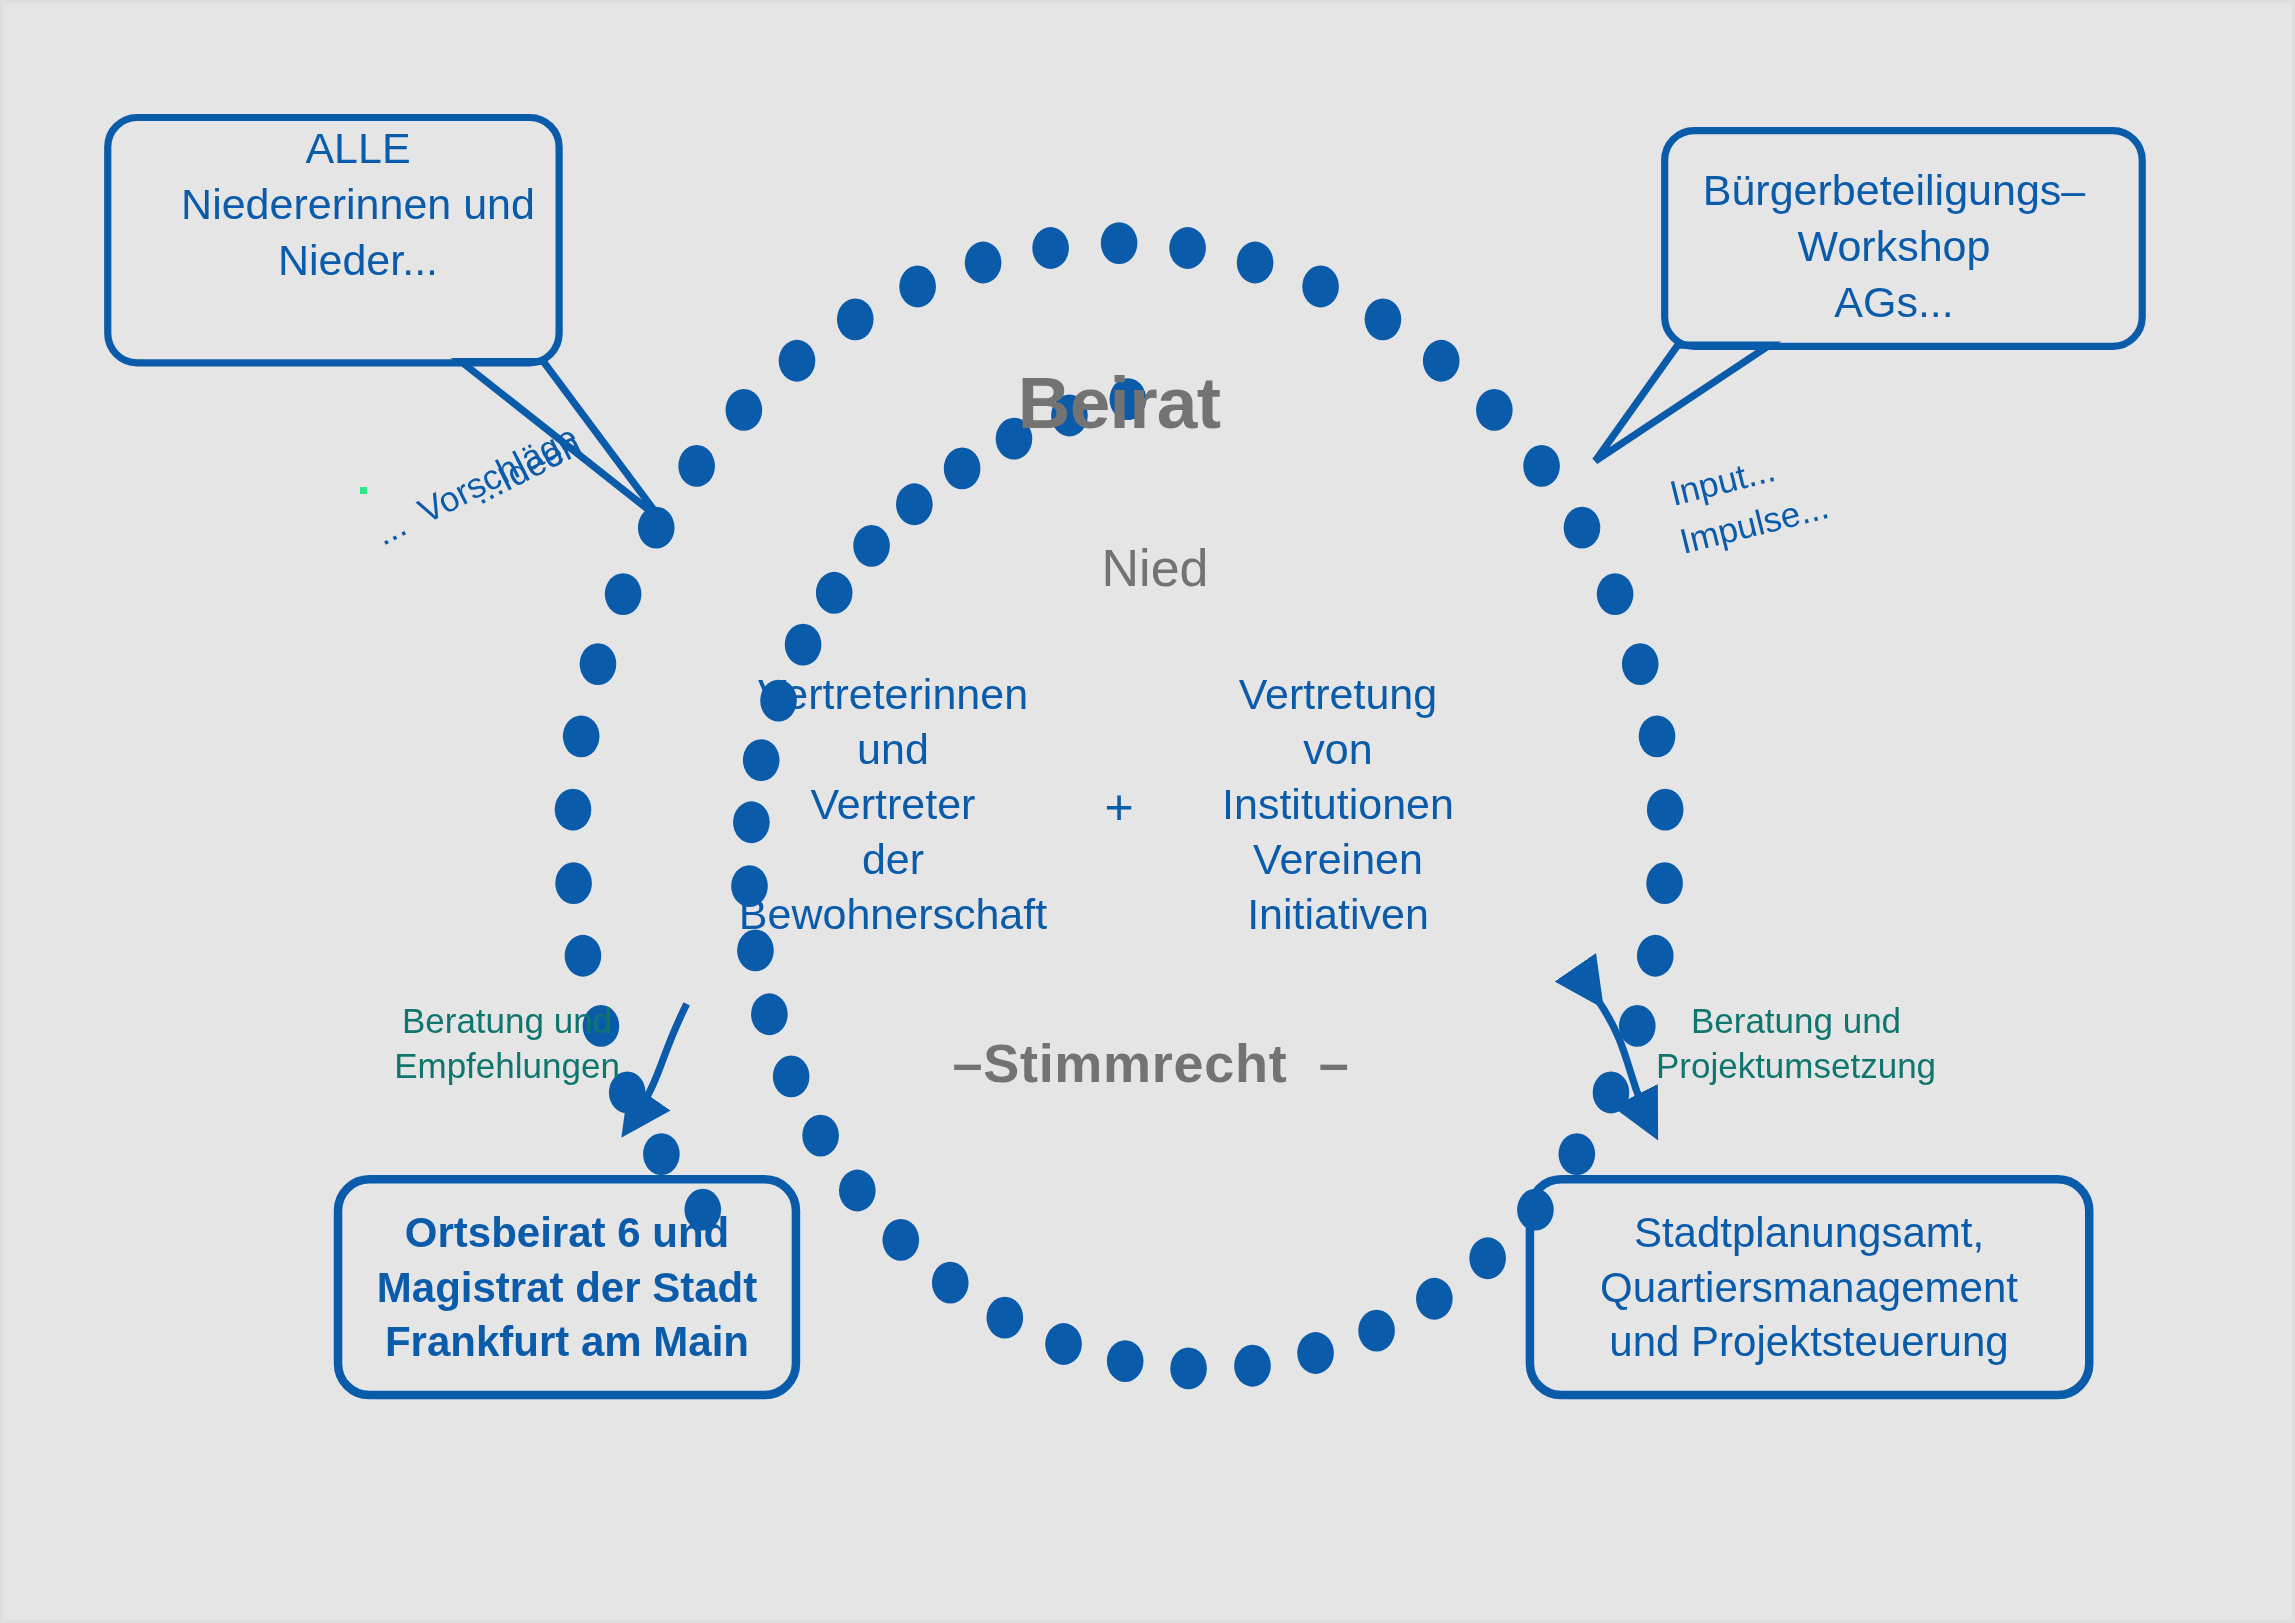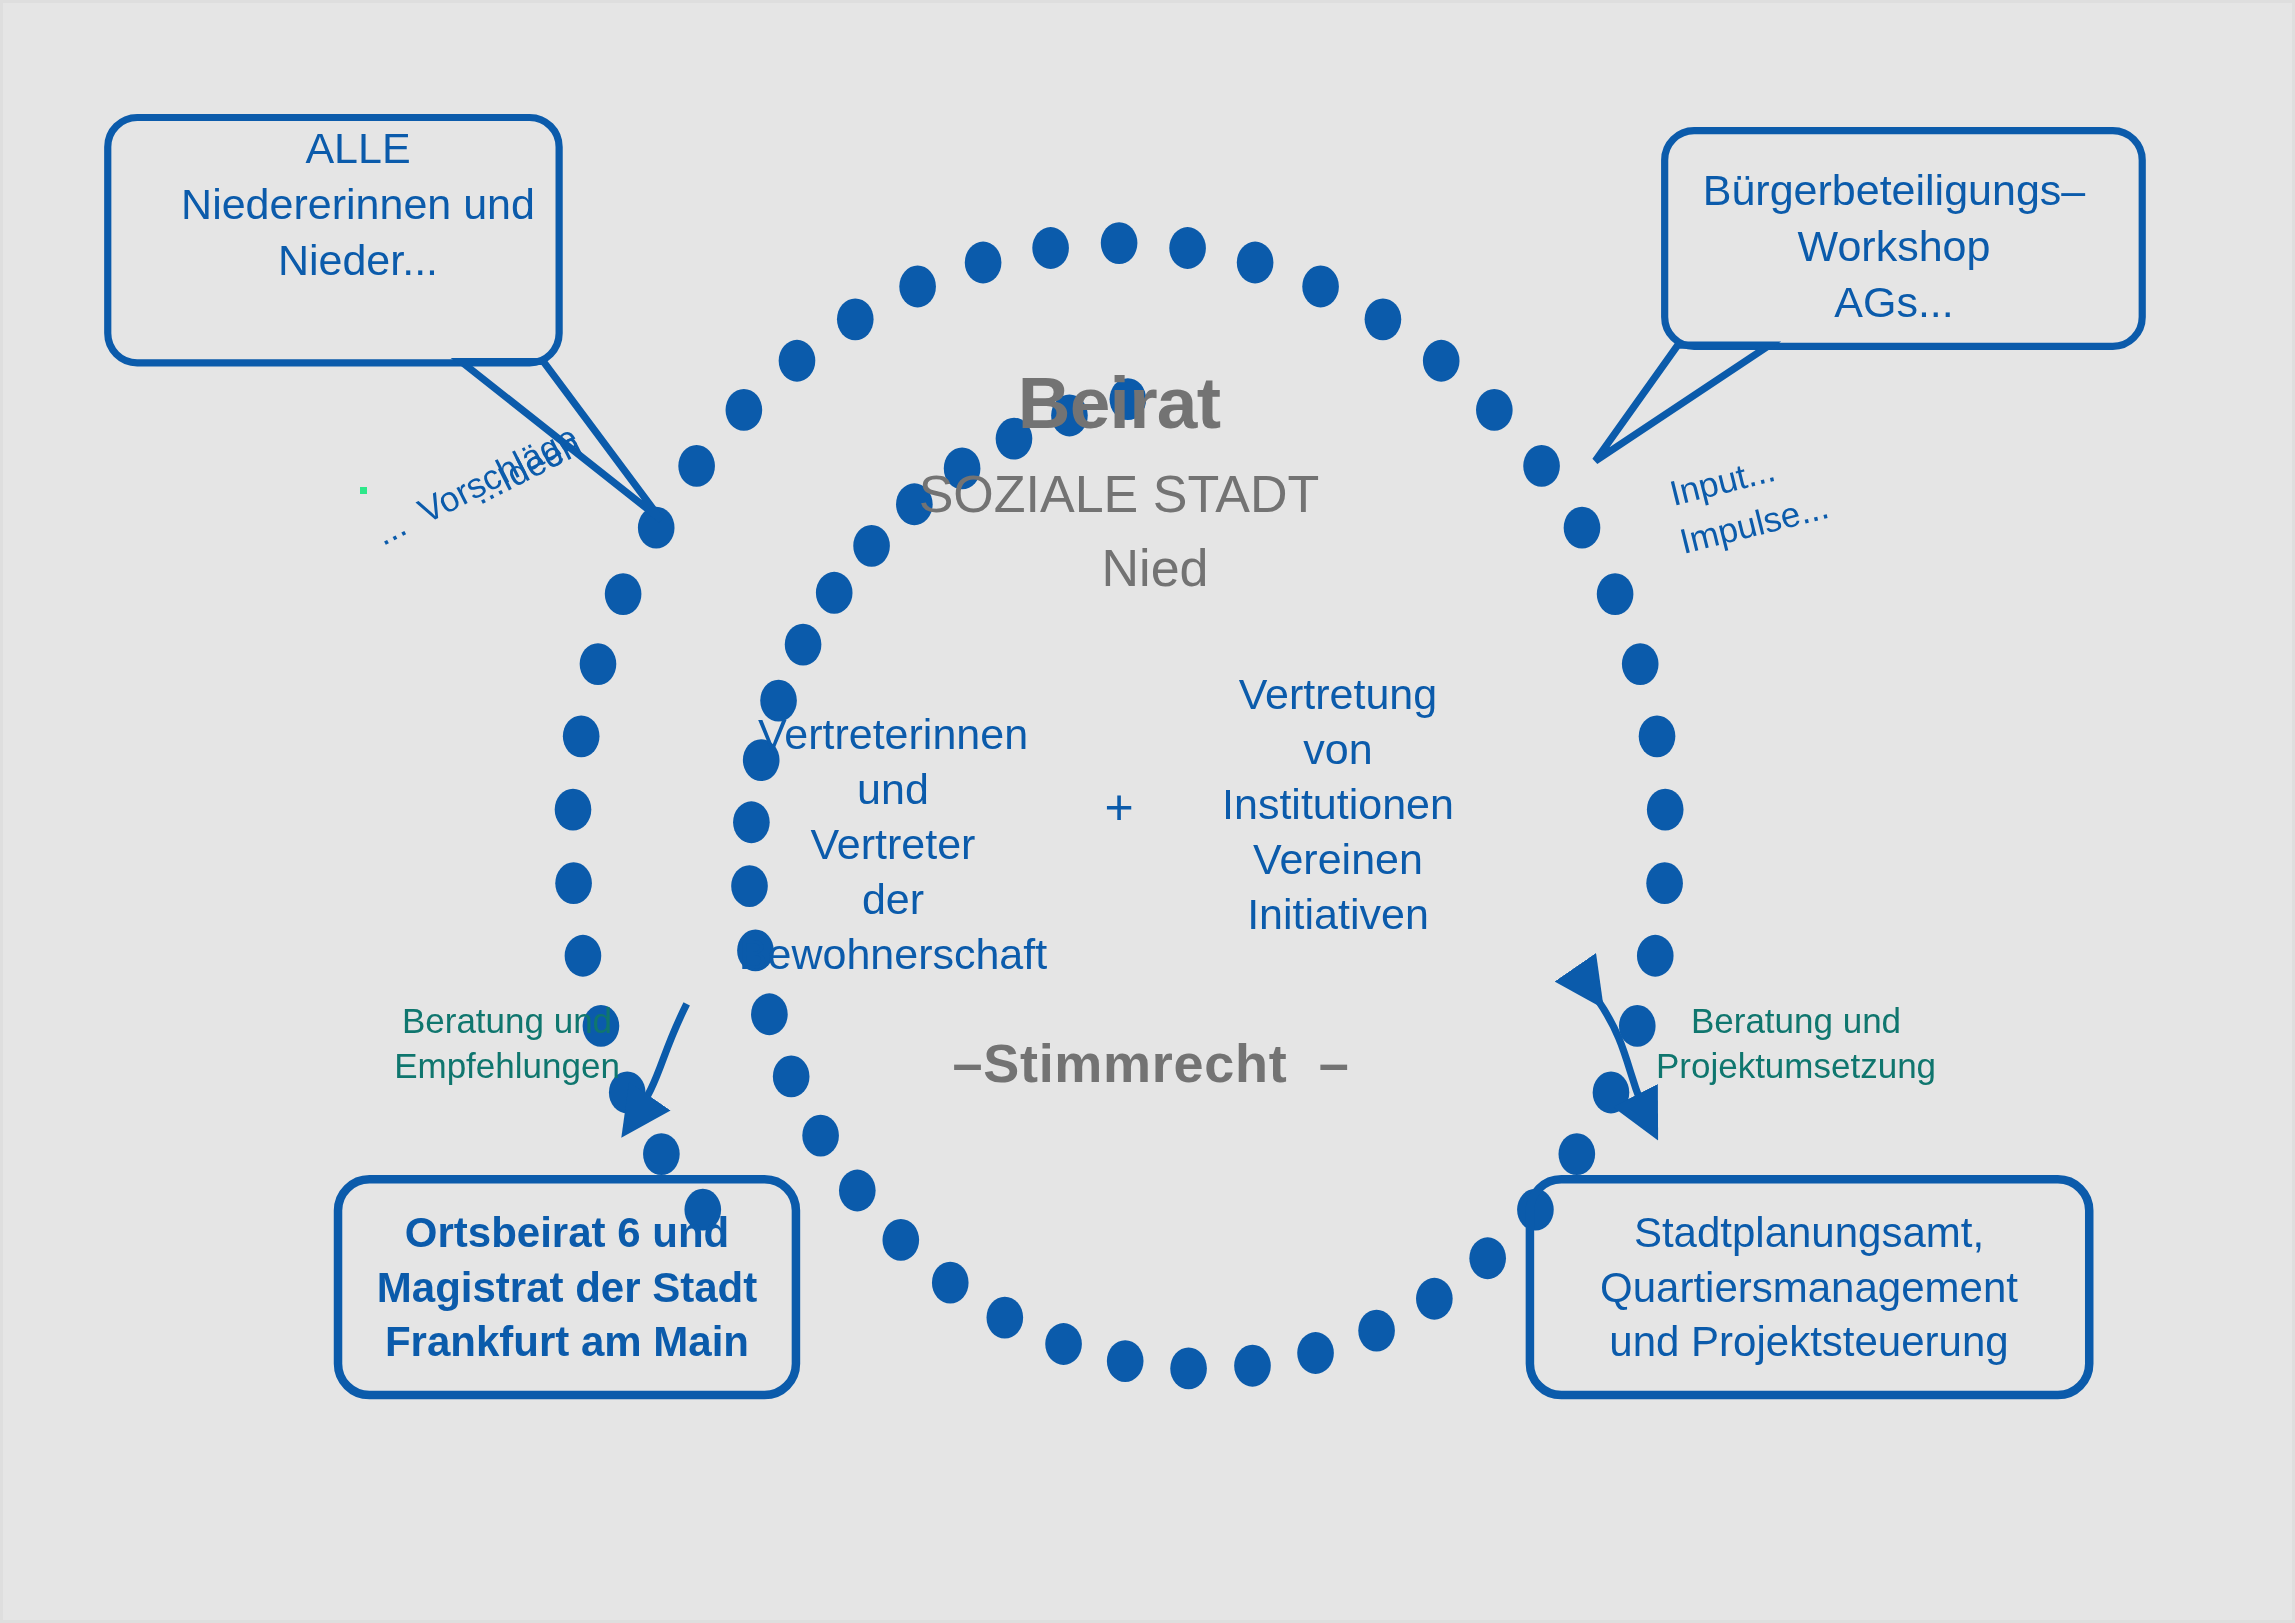--- a/index.html
+++ b/index.html
@@ -49,21 +49,21 @@
     margin-left: 36px;
   }
   .col {
     position: absolute;
     color: #0b5bab;
     font-size: 43px;
     line-height: 1.28;
     text-align: center;
     white-space: pre;
   }
-  #col-left  { left: 890px; top: 704px; transform: translateX(-50%); }
+  #col-left  { left: 890px; top: 664px; transform: translateX(-50%); }
   #col-right { left: 1335px; top: 664px; transform: translateX(-50%); }
   #plus-sign {
     position: absolute;
     left: 1116px; top: 775px;
     transform: translateX(-50%);
     color: #0b5bab;
     font-size: 50px;
   }
   #stimmrecht {
     left: 1148px; top: 1029px;
@@ -232,21 +232,20 @@
     <g>
       <rect x="2334" y="1798" width="855" height="330" rx="48" ry="48" fill="none" stroke="#0b5bab" stroke-width="13"></rect>
     </g>
 
     <path d="M 1045,1530 C 1000,1620 1010,1640 955,1720" fill="none" stroke="#0b5bab" stroke-width="11" marker-end="url(#arrowhead)"></path>
 
     <path d="M 2437,1523 C 2490,1600 2480,1640 2522,1723" fill="none" stroke="#0b5bab" stroke-width="11" marker-start="url(#arrowhead)" marker-end="url(#arrowhead)"></path>
   </svg>
 
   <div class="lbl" id="center-title">Beirat</div>
-  <div class="lbl" id="center-sub1">SOZIALE STADT</div>
   <div class="lbl" id="center-sub2">Nied</div>
 
   <div class="col" id="col-left">Vertreterinnen
 und
 Vertreter
 der
 Bewohnerschaft</div>
   <div id="plus-sign">+</div>
   <div class="col" id="col-right">Vertretung
 von

